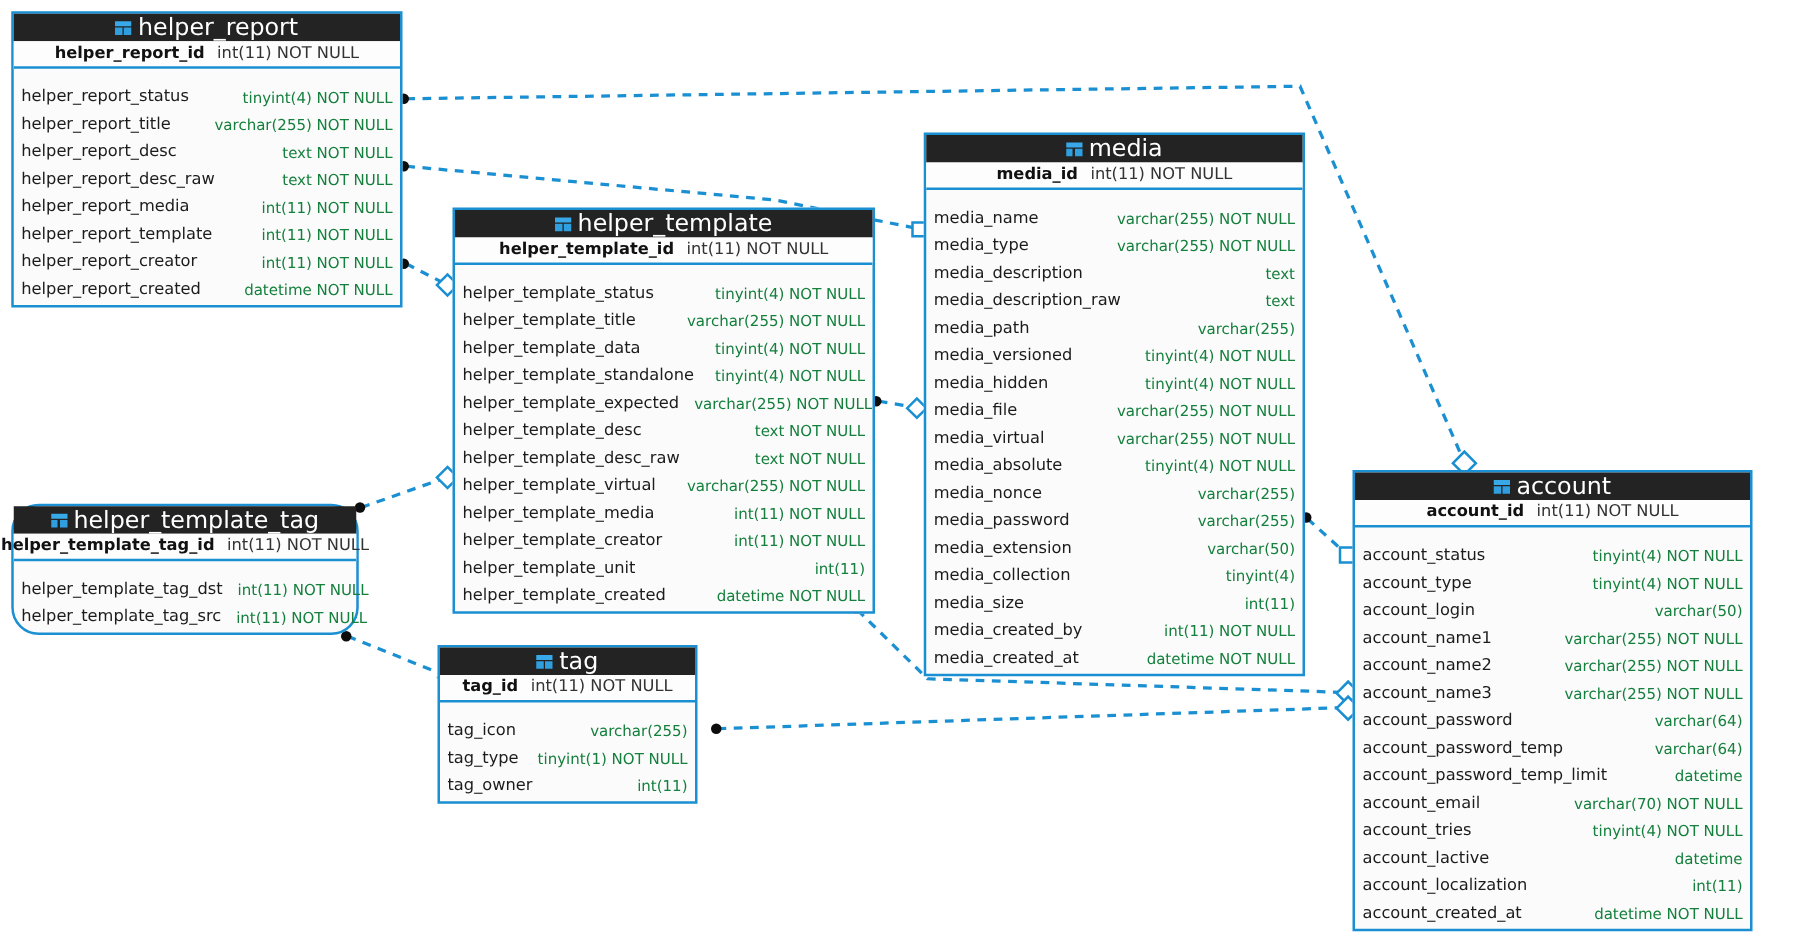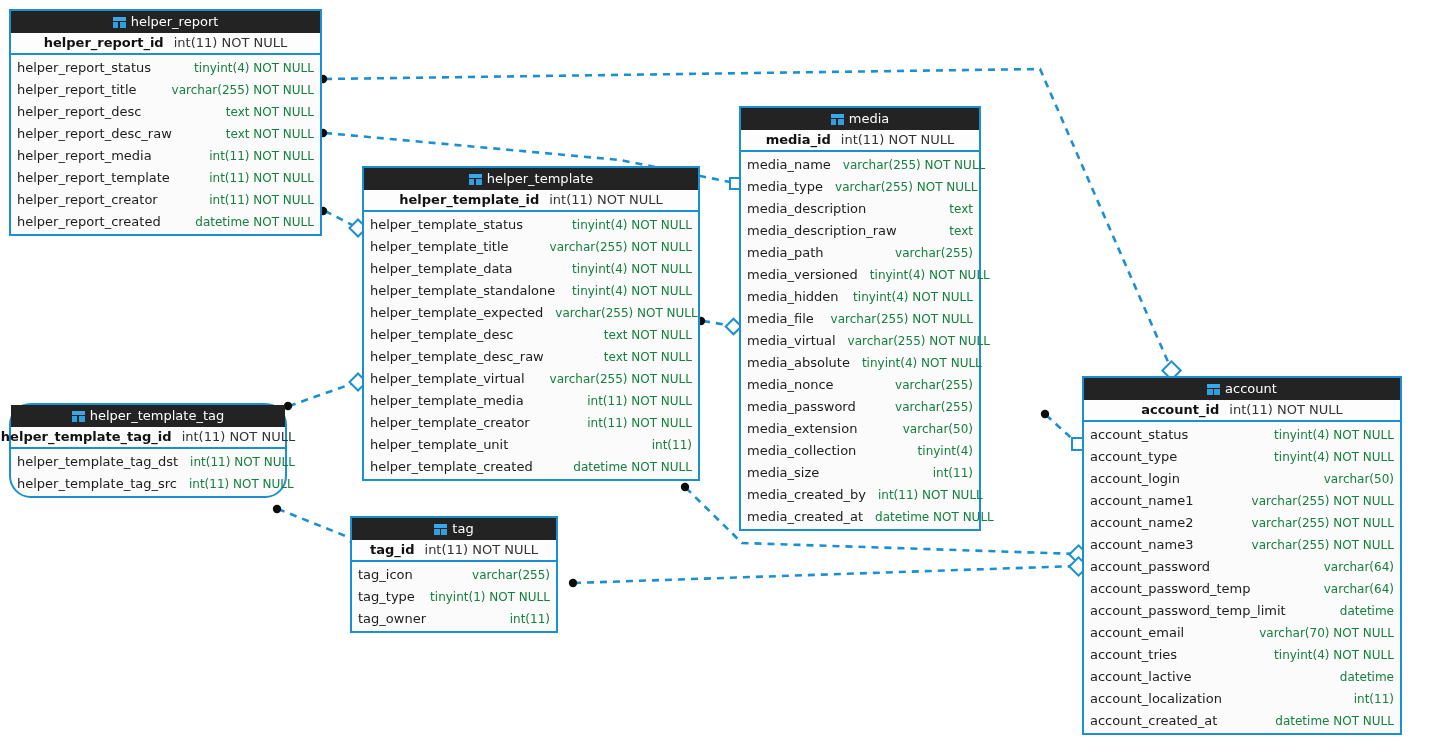--- a/index.html
+++ b/index.html
@@ -4,43 +4,43 @@
 <style>
   html,body{margin:0;padding:0;background:#ffffff;}
   body{width:1438px;height:754px;position:relative;overflow:hidden;
        font-family:"DejaVu Sans","Liberation Sans",sans-serif;}
   #canvas{position:absolute;inset:0;width:1438px;height:754px;}
   #edges{position:absolute;left:0;top:0;width:1438px;height:754px;pointer-events:none;z-index:1;}
 
   .entity{position:absolute;z-index:2;background:#fbfbfb;
           border:2px solid #1a8fd1;box-sizing:border-box;}
   .ent-header{background:#232323;color:#ffffff;height:22px;line-height:22px;
-              text-align:center;font-size:13px;white-space:nowrap;
+              text-align:center;font-size:19px;white-space:nowrap;
               display:flex;align-items:center;justify-content:center;gap:5px;}
   .tbl-icon{display:inline-block;width:13px;height:11px;position:relative;flex:0 0 auto;}
   .tbl-icon i{position:absolute;display:block;background:#2f9fe0;}
   .tbl-icon i.t{left:0;top:0;width:13px;height:4px;background:#38a8e8;}
   .tbl-icon i.bl{left:0;top:5px;width:5.5px;height:6px;}
   .tbl-icon i.br{left:7px;top:5px;width:6px;height:6px;}
 
   .pk-row{display:flex;justify-content:center;align-items:center;
           height:22px;line-height:22px;padding:0 6px;box-sizing:border-box;
           border-bottom:2px solid #1a8fd1;background:#fdfdfd;}
   .pk-row .col{font-weight:bold;color:#111;font-size:13px;white-space:nowrap;}
   .pk-row .typ{color:#333;font-size:13px;white-space:nowrap;padding-left:10px;}
 
-  .rows{padding:2px 0 1px 0;text-align:center;}
+  .rows{padding:12px 0 1px 0;text-align:center;}
   .row{display:flex;justify-content:space-between;align-items:center;
        height:22px;line-height:22px;padding:0 6px;box-sizing:border-box;}
   .row .col{color:#1c1c1c;font-size:13px;white-space:nowrap;}
   .row .typ{color:#15803d;font-size:12px;white-space:nowrap;padding-left:12px;}
 
   #e-helper_report{left:9px;top:9px;width:313px;}
   #e-helper_template{left:362px;top:166px;width:338px;}
-  #e-media{left:739px;top:106px;width:242px;}
+  #e-media{left:739px;top:106px;width:305px;}
   #e-account{left:1082px;top:376px;width:320px;}
   #e-helper_template_tag{left:9px;top:403px;width:278px;border-radius:22px;}
   #e-tag{left:350px;top:516px;width:208px;}
 </style>
 </head>
 <body>
 
 <div id="canvas">
 
   <svg id="edges" viewBox="0 0 1438 754" xmlns="http://www.w3.org/2000/svg">

